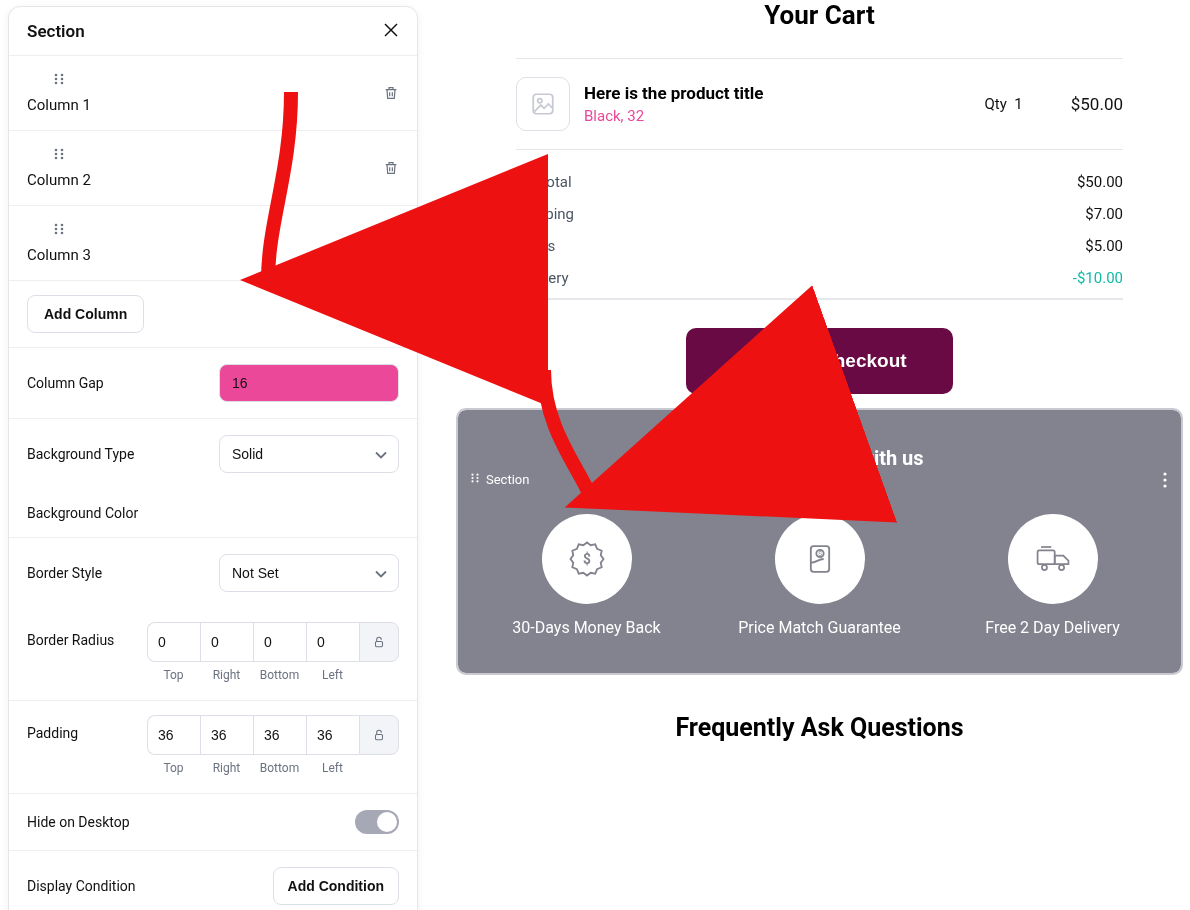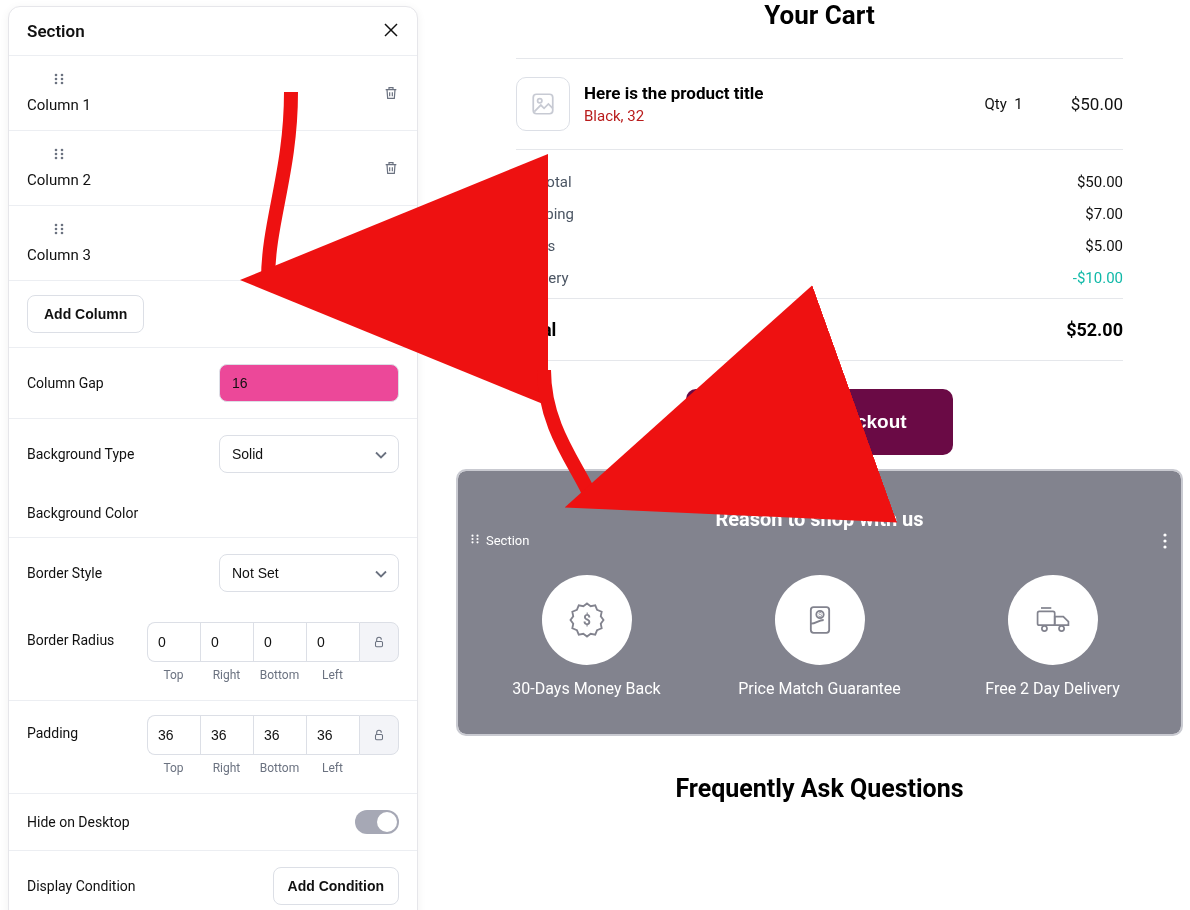--- a/index.html
+++ b/index.html
@@ -40,21 +40,21 @@
   .add-cond-btn { background: #fff; border: 1px solid #dcdfe6; border-radius: 8px; padding: 10px 14px; font-size: 14px; font-weight: 600; color: #111; cursor: pointer; }
 
   .preview { position: absolute; left: 458px; top: 12px; width: 723px; height: 910px; background: #fff; }
   .cart { padding: 0 58px; }
   .cart-title { font-size: 26px; font-weight: 700; text-align: center; margin-top: -12px; margin-bottom: 28px; color: #000; }
   .cart-line { height: 1px; background: #e5e7eb; }
   .cart-item { display: flex; align-items: center; padding: 18px 0; }
   .thumb { width: 54px; height: 54px; border: 1px solid #dcdfe6; border-radius: 10px; display: flex; align-items: center; justify-content: center; color: #c7cad3; margin-right: 14px; }
   .item-main { flex: 1; }
   .item-title { font-size: 17px; font-weight: 700; color: #000; }
-  .item-sub { font-size: 15px; color: #b91c1c; margin-top: 4px; }
+  .item-sub { font-size: 15px; color: #ec4899; margin-top: 4px; }
   .item-qty { font-size: 15px; color: #111; margin-right: 48px; }
   .item-price { font-size: 17px; color: #111; }
   .totals { padding: 16px 0 4px; }
   .trow { display: flex; justify-content: space-between; font-size: 15px; color: #4b5563; padding: 7px 0; }
   .trow .val { color: #111; }
   .trow.discount .val { color: #10b9a8; }
   .total-row { display: flex; justify-content: space-between; font-size: 18px; font-weight: 700; color: #000; padding: 20px 0; }
   .checkout-btn { display: block; margin: 28px auto 0; background: #6a0a45; color: #fff; font-size: 19px; font-weight: 700; border: none; border-radius: 10px; padding: 22px 46px; cursor: pointer; }
   .reason-section { margin-top: 16px; background: #82838e; border-radius: 8px; padding: 0 0 36px; position: relative; }
   .reason-section.selected { outline: 2px solid #c9cad1; }
@@ -289,24 +289,20 @@
       <div class="trow">
           <span>Taxes</span>
           <span class="val">$5.00</span>
         </div>
       <div class="trow discount">
           <span>Delivery</span>
           <span class="val">-$10.00</span>
         </div>
     </div>
     <div class="cart-line"></div>
-    <div class="total-row">
-        <span>Total</span>
-        <span>$52.00</span>
-      </div>
     <div class="cart-line"></div>
 
     <button class="checkout-btn">Continue Checkout</button>
   </div>
 
   <div class="reason-section selected">
     <div class="reason-title">Reason to shop with us</div>
     <div class="section-tag">
       <span><svg width="10" height="12" viewBox="0 0 12 14" fill="currentColor">
             <circle cx="3" cy="3" r="1.3"></circle>

